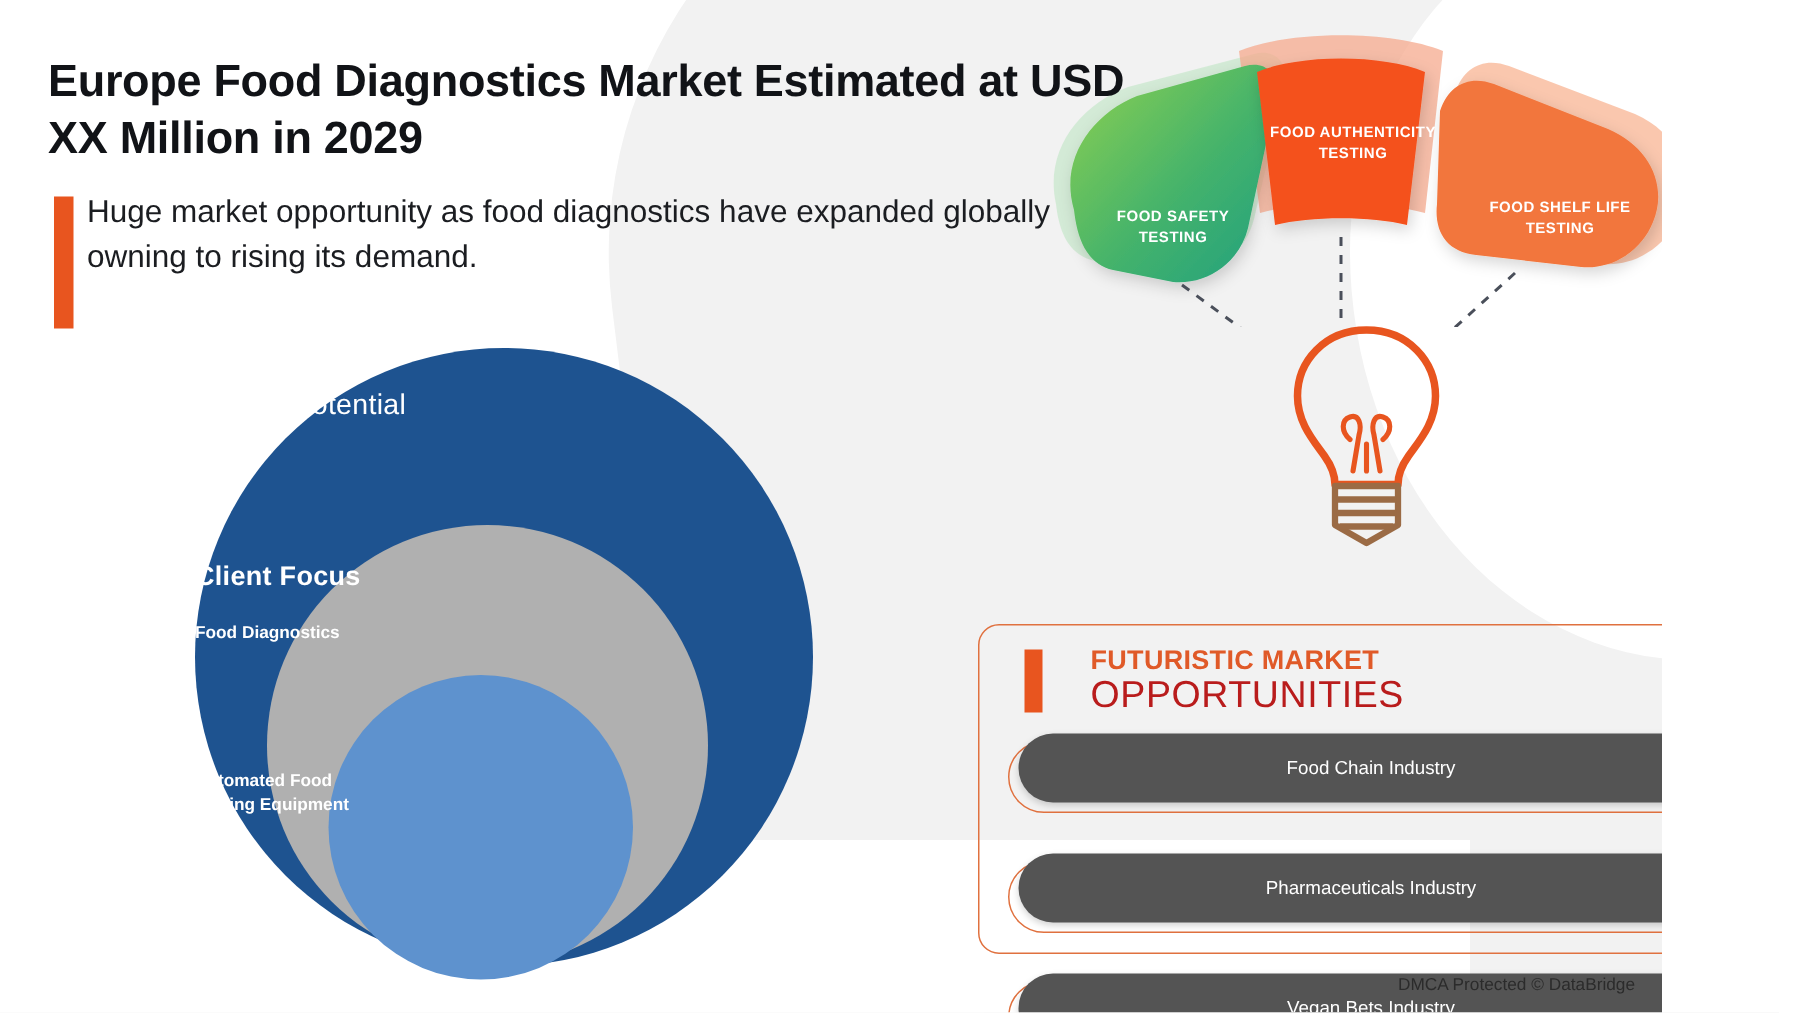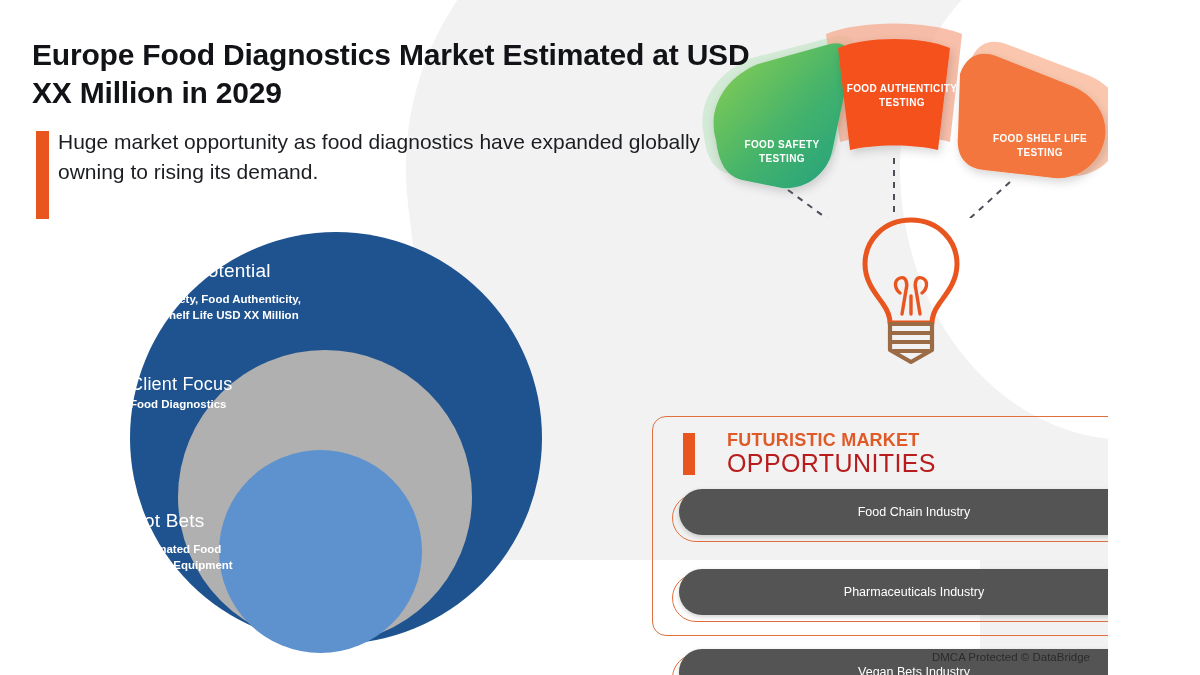--- a/index.html
+++ b/index.html
@@ -64,21 +64,21 @@
   }
   .c-in{
     position:absolute;left:89px;top:218px;width:203px;height:203px;border-radius:50%;
     background:#5e92ce;
   }
   .ring-label{position:absolute;width:100%;text-align:left;color:#ffffff;}
   .rl1{top:28px;}
   .rl2{top:142px;}
   .rl3{top:278px;}
   .ring-title{font-size:19px;font-weight:400;letter-spacing:.2px;margin:0 0 10px 0;}
-  .ring-title.small{font-size:18px;margin-bottom:2px;}
+  .ring-title.small{font-size:18px;margin-bottom:20px;font-weight:bold;}
   .ring-desc{font-size:11.5px;line-height:1.38;font-weight:600;margin:0;}
   .rl3 .ring-desc{margin-top:4px;}
 
   
   .fan{position:absolute;left:660px;top:18px;width:500px;height:200px;z-index:9;}
   .fan svg{display:block;}
   .petal-label{
     position:absolute;color:#ffffff;font-weight:700;font-size:10px;
     text-align:center;line-height:1.35;letter-spacing:.35px;
   }
@@ -151,28 +151,26 @@
     </div>
   </div>
 
   <div class="circles">
     <div class="c-outer"></div>
     <div class="c-mid"></div>
     <div class="c-in"></div>
 
     <div class="ring-label rl1">
       <p class="ring-title">Clients Potential</p>
-      <p class="ring-desc">Food Safety, Food Authenticity,<br>Food Shelf Life USD XX Million</p>
     </div>
     <div class="ring-label rl2">
       <p class="ring-title small">Client Focus</p>
       <p class="ring-desc">Food Diagnostics</p>
     </div>
     <div class="ring-label rl3">
-      <p class="ring-title">Hot Bets</p>
       <p class="ring-desc">Automated Food<br>Testing Equipment</p>
     </div>
   </div>
 
   <div class="fan">
     <svg width="500" height="200" viewBox="0 0 500 200">
       <defs>
         <linearGradient id="gGreen" x1="0" y1="0" x2="1" y2="1">
           <stop offset="0%" stop-color="#8fd14f"></stop>
           <stop offset="55%" stop-color="#45b36b"></stop>

